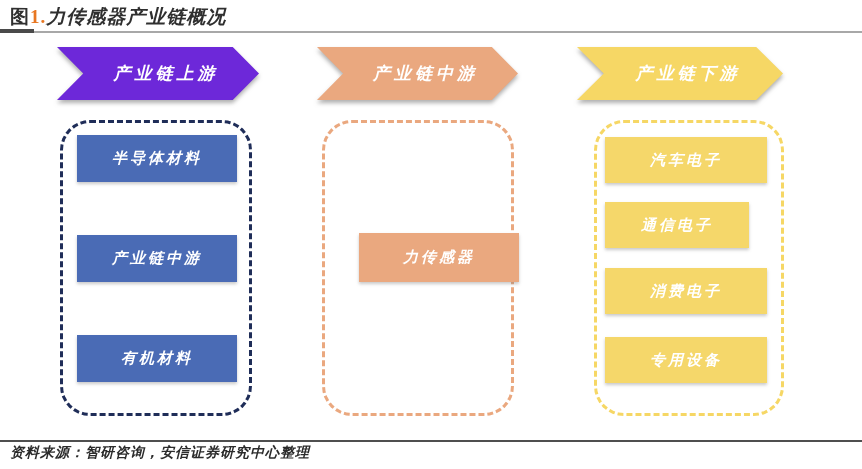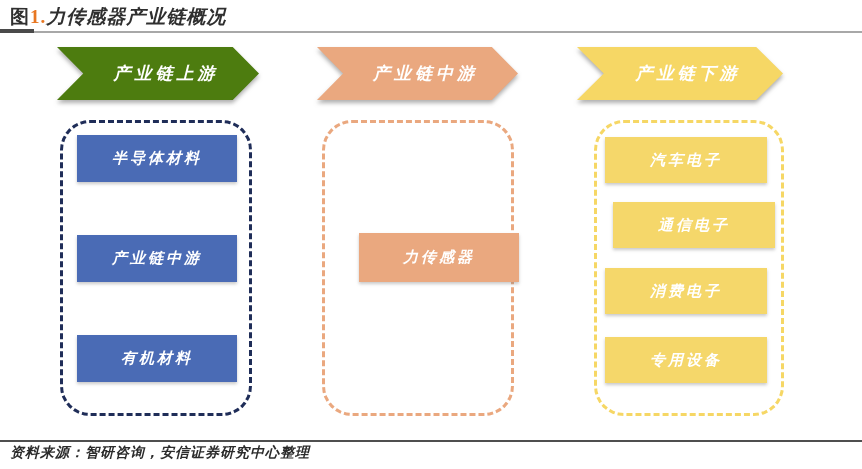--- a/index.html
+++ b/index.html
@@ -52,21 +52,21 @@
   .aw1 { left: 57px;  width: 202px; }
   .aw2 { left: 317px; width: 201px; }
   .aw3 { left: 577px; width: 206px; }
 
   .arrow {
     width: 100%; height: 100%;
     clip-path: polygon(0 0, 87% 0, 100% 50%, 87% 100%, 0 100%, 13% 50%);
     display: flex; align-items: center; justify-content: center;
     padding-left: 16px;
   }
-  .arrow-blue   { background: #4d7c0f; }
+  .arrow-blue   { background: #6d28d9; }
   .arrow-salmon { background: #eaa87f; }
   .arrow-yellow { background: #f6d765; text-align: center; }
 
   .arrow-label {
     color: #ffffff;
     font-size: 17px;
     font-weight: bold;
     font-style: italic;
     letter-spacing: 4px;
     white-space: nowrap;
@@ -103,21 +103,21 @@
   .item-yellow { background: #f5d76a; }
 
   
   .i1-0 { left: 77px; top: 135px; width: 160px; height: 47px; }
   .i1-1 { left: 77px; top: 235px; width: 160px; height: 47px; }
   .i1-2 { left: 77px; top: 335px; width: 160px; height: 47px; }
   
   .i2-0 { left: 359px; top: 233px; width: 160px; height: 49px; }
   
   .i3-0 { left: 605px; top: 137px; width: 162px; height: 46px; }
-  .i3-1 { left: 605px; top: 202px; width: 162px; height: 46px; margin-left: 8px; }
+  .i3-1 { left: 605px; top: 202px; width: 144px; height: 46px; }
   .i3-2 { left: 605px; top: 268px; width: 162px; height: 46px; }
   .i3-3 { left: 605px; top: 337px; width: 162px; height: 46px; }
 
   
   .footer-rule {
     position: absolute;
     left: 0; top: 440px;
     width: 862px; height: 1.5px;
     background: #4f4f4f;
   }

